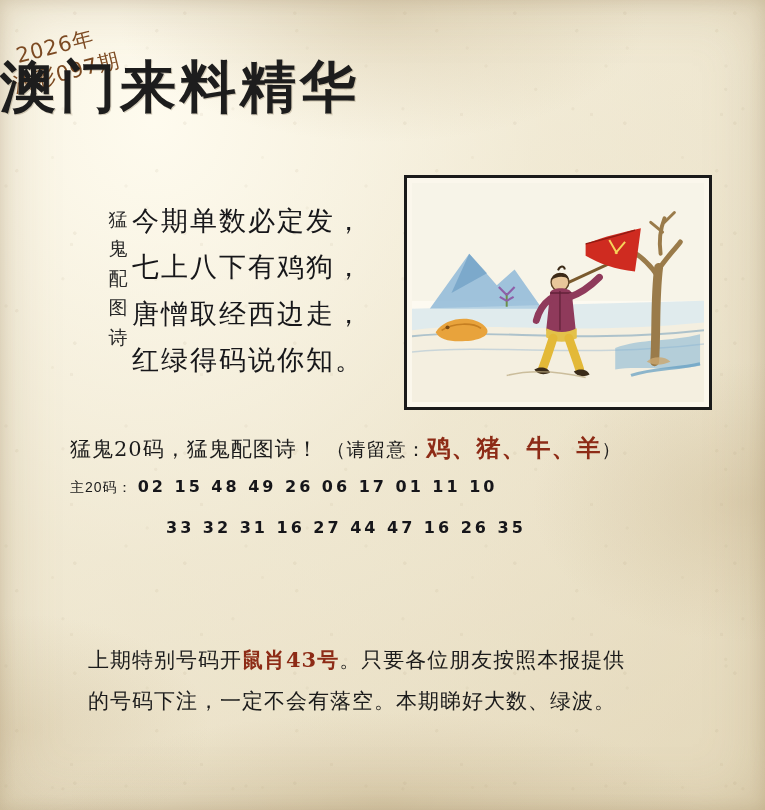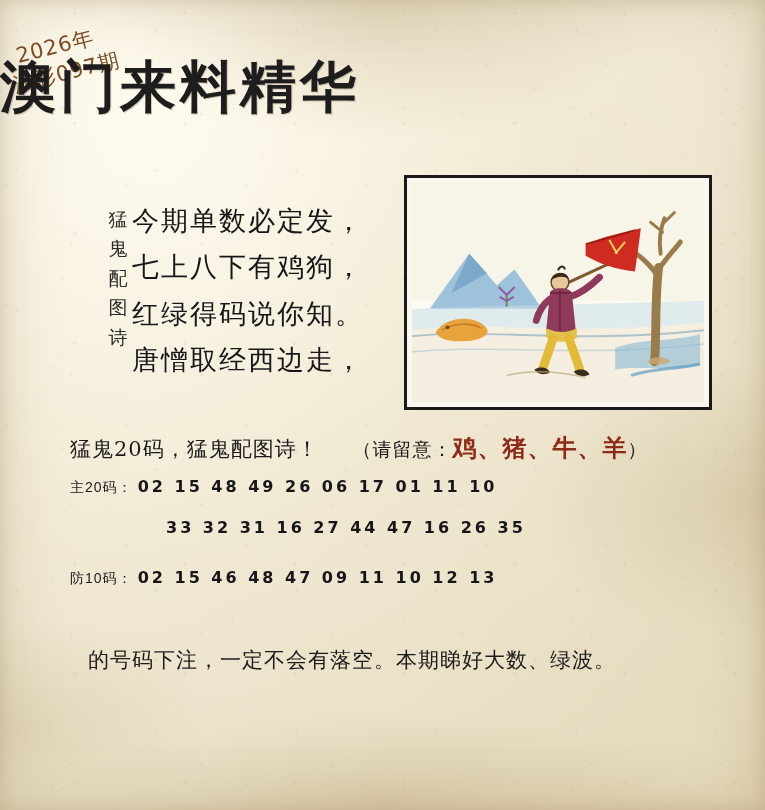--- a/index.html
+++ b/index.html
@@ -141,21 +141,21 @@
     left: 70px;
     top: 432px;
     font-family: "DejaVu Serif", serif;
     font-size: 21px;
     color: #1b1b1b;
     letter-spacing: 1px;
     white-space: nowrap;
   }
   .notice .hint {
     font-size: 19px;
-    margin-left: 26px;
+    margin-left: 0;
   }
   .notice .zodiac {
     color: #8d2b16;
     font-weight: 700;
     font-size: 24px;
   }
 
   
   .row {
     position: absolute;
@@ -208,22 +208,22 @@
     <div class="line2">澳彩097期</div>
   </div>
 
   <div class="title">澳门来料精华</div>
 
   <div class="poem-label">猛鬼配图诗</div>
 
   <div class="poem-body">
     <div>今期单数必定发，</div>
     <div>七上八下有鸡狗，</div>
+    <div>唐憎取经西边走，</div>
     <div>红绿得码说你知。</div>
-    <div>唐憎取经西边走，</div>
   </div>
 
   <div class="illo-frame">
     <div class="illo-inner">
       <svg width="100%" height="100%" viewBox="0 0 296 223" preserveAspectRatio="none">
 
         <rect x="0" y="0" width="296" height="223" fill="#fdfaf1"></rect>
 
         <rect x="0" y="0" width="296" height="120" fill="#f7f4e8"></rect>
 
@@ -290,21 +290,18 @@
 
   <div class="row row-main1">
     <span class="row-label">主20码：</span>
     <span class="nums">02 15 48 49 26 06 17 01 11 10</span>
   </div>
 
   <div class="row row-main2">
     <span class="nums">33 32 31 16 27 44 47 16 26 35</span>
   </div>
 
-  <div class="row row-def">
-    <span class="row-label">防10码：</span>
-    <span class="nums">02 15 46 48 47 09 11 10 12 13</span>
-  </div>
 
   <div class="footer-note">
+    <div><span>上期特别号码开</span><span class="hl">鼠肖43号</span><span>。只要各位朋友按照本报提供</span></div>
     <div>的号码下注，一定不会有落空。本期睇好大数、绿波。</div>
   </div>
 </div>
 
 </body></html>

